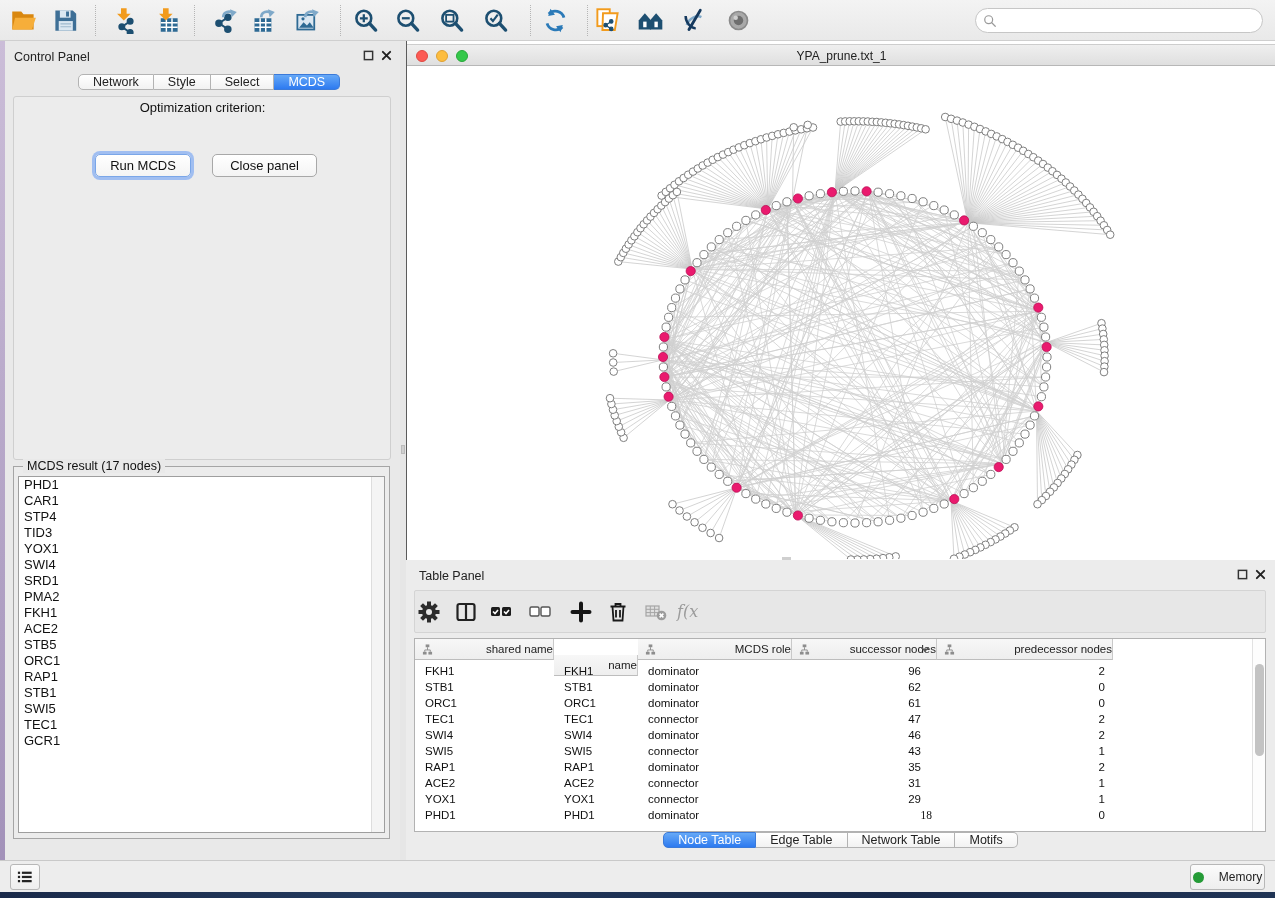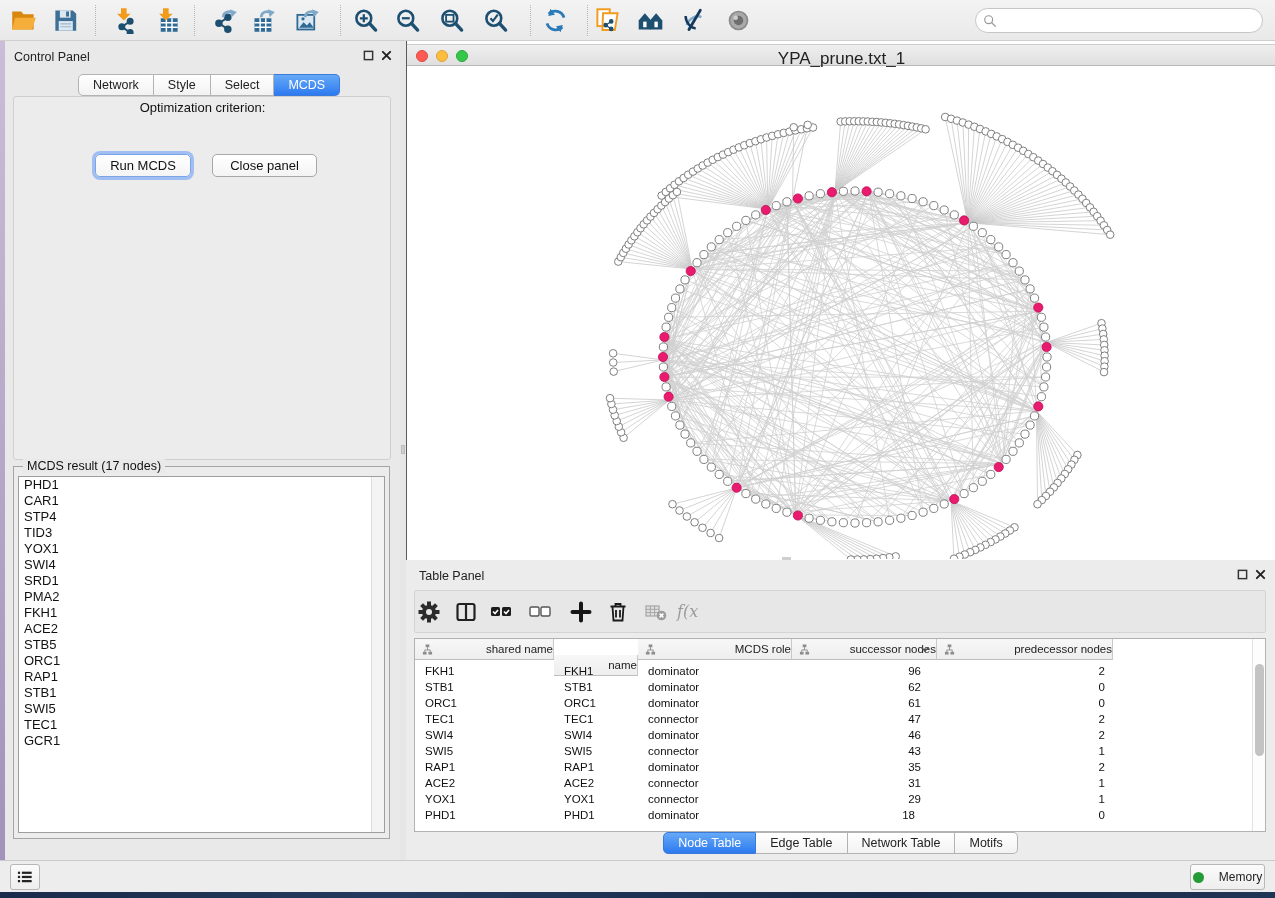--- a/index.html
+++ b/index.html
@@ -28,21 +28,21 @@
   .content-bg { position:absolute; left:5px; top:41px; width:1270px; height:819px; background:#e9e9e9; }
 
   
   .control-panel { position:absolute; left:5px; top:41px; width:395px; height:819px; background:#e9e9e9; }
   .cp-titlebar { position:absolute; left:0; top:0; width:100%; height:26px; }
   .panel-title { font-size:12.5px; color:#222; position:absolute; left:9px; top:9px; }
   .win-icons { position:absolute; right:8px; top:9px; display:flex; gap:7px; }
   .win-icons svg { display:block; cursor:pointer; }
 
   .cp-tabs { position:absolute; left:73px; top:33px; height:22px; display:flex; }
-  .seg { height:22px; border:1px solid #b3b3b3; border-left:none; background:linear-gradient(#ffffff,#f2f2f2);
+  .seg { height:16px; border:1px solid #b3b3b3; border-left:none; background:linear-gradient(#ffffff,#f2f2f2);
          font-size:12.5px; color:#222; display:flex; align-items:center; justify-content:center;
          padding:0 14px; cursor:pointer; white-space:nowrap; }
   .seg:first-child { border-left:1px solid #b3b3b3; border-radius:5px 0 0 5px; }
   .seg:last-child { border-radius:0 5px 5px 0; }
   .seg.sel { background:linear-gradient(#66a9f7,#2d7af0); color:#fff; border-color:#3b7ad9; }
 
   .cp-inner { position:absolute; left:8px; top:55px; width:378px; height:364px;
               background:#ececec; border:1px solid #cfcfcf; border-radius:3px; }
   .opt-label { position:absolute; left:0; top:59px; width:100%; text-align:center; font-size:13px; color:#111; }
   .dropdown { position:absolute; left:32px; top:81px; width:311px; height:23px; background:#fff;
@@ -73,21 +73,21 @@
   
   .network-window { position:absolute; left:406px; top:41px; width:869px; height:519px; background:#fff;
                     border-left:1px solid #5a5a5a; }
   .net-titlebar { position:absolute; left:0; top:3px; width:869px; height:22px;
                   background:linear-gradient(#efefef,#dfdfdf); border-bottom:1px solid #b7b7b7;
                   border-top:1px solid #cdcdcd; }
   .tl { position:absolute; top:5px; width:12px; height:12px; border-radius:50%; cursor:pointer; }
   .tl.red { left:9px; background:#fc5a54; border:1px solid #df4941; }
   .tl.yellow { left:29px; background:#fdbd3f; border:1px solid #dfa133; }
   .tl.green { left:49px; background:#34c84a; border:1px solid #27a83a; }
-  .net-title { position:absolute; width:100%; top:4px; text-align:center; font-size:17px; color:#222; }
+  .net-title { position:absolute; width:100%; top:4px; text-align:center; font-size:12px; color:#222; }
   .net-canvas { position:absolute; left:0; top:26px; width:868px; height:492px; background:#fff; }
   .hsplit-grip { position:absolute; left:375px; top:516px; width:9px; height:4px; background:#cfcfcf; }
 
   
   .table-panel { position:absolute; left:406px; top:560px; width:869px; height:300px; background:#ececec; }
   .tp-toolbar { position:absolute; left:8px; top:30px; width:852px; height:43px; background:#e7e7e7;
                 border:1px solid #d4d4d4; border-radius:2px; }
   .tp-tool { position:absolute; top:7px; width:28px; height:28px; display:flex; align-items:center;
              justify-content:center; cursor:pointer; }
   .tp-tool.disabled { cursor:default; }
@@ -1345,21 +1345,21 @@
       <div class="tp-cell num" style="top: 136px; left: 377px; width: 129px;">31</div>
       <div class="tp-cell num" style="top: 136px; left: 522px; width: 168px;">1</div>
       <div class="tp-cell" style="top: 152px; left: 10px; width: 129px;">YOX1</div>
       <div class="tp-cell" style="top: 152px; left: 149px; width: 74px;">YOX1</div>
       <div class="tp-cell" style="top: 152px; left: 233px; width: 144px;">connector</div>
       <div class="tp-cell num" style="top: 152px; left: 377px; width: 129px;">29</div>
       <div class="tp-cell num" style="top: 152px; left: 522px; width: 168px;">1</div>
       <div class="tp-cell" style="top: 168px; left: 10px; width: 129px;">PHD1</div>
       <div class="tp-cell" style="top: 168px; left: 149px; width: 74px;">PHD1</div>
       <div class="tp-cell" style="top: 168px; left: 233px; width: 144px;">dominator</div>
-      <div class="tp-cell num" style="top: 168px; left: 371px; width: 129px;">18</div>
+      <div class="tp-cell num" style="top: 168px; left: 388px; width: 129px; font-family: Liberation Serif, serif;">18</div>
       <div class="tp-cell num" style="top: 168px; left: 522px; width: 168px;">0</div>
     </div>
   <div class="tp-tabs" id="tp-tabs">
       <div class="seg sel">Node Table</div>
       <div class="seg">Edge Table</div>
       <div class="seg">Network Table</div>
       <div class="seg">Motifs</div>
     </div>
 </section>
 

